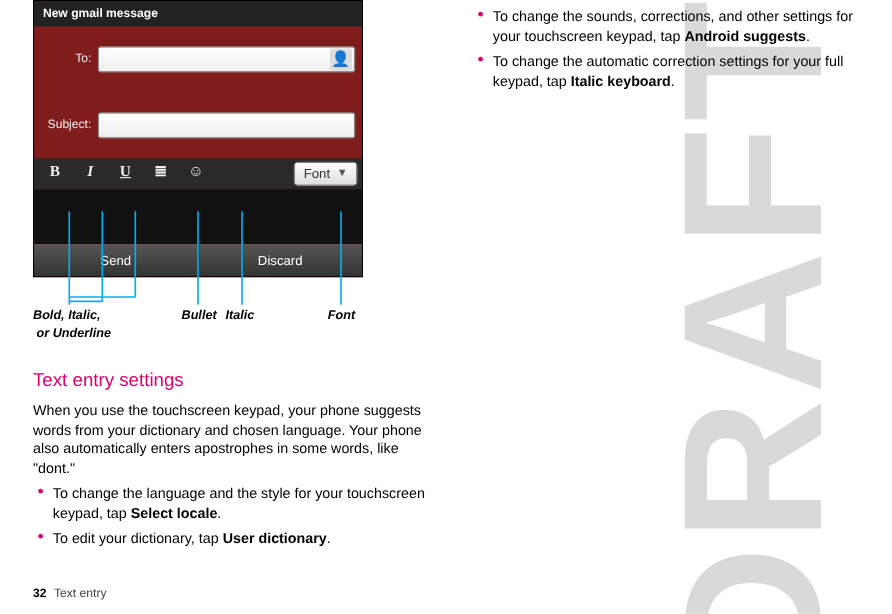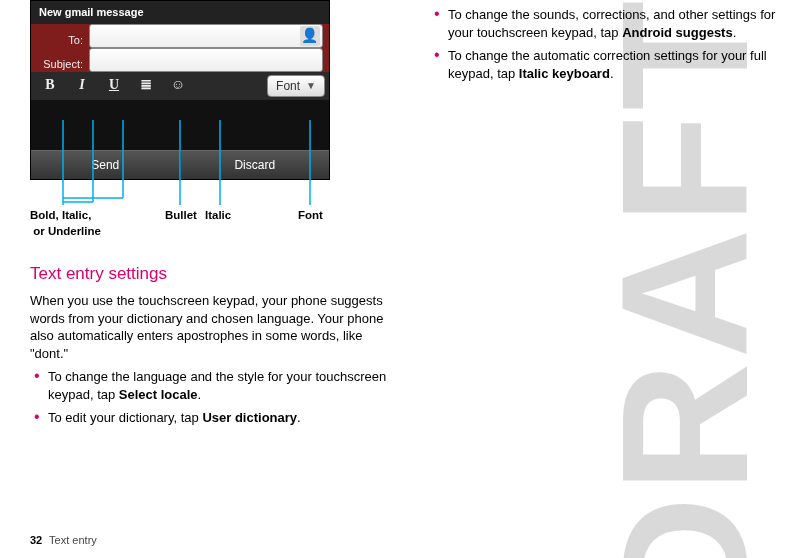--- a/index.html
+++ b/index.html
@@ -56,22 +56,22 @@
   }
   .phone-title {
     background: #222;
     padding: 4px 8px;
     font-weight: bold;
     font-size: 11px;
     color: #fff;
   }
   .phone-row {
     display: flex;
-    align-items: flex-end;
-    padding: 0 6px;
+    align-items: center;
+    padding: 18px 6px;
     gap: 6px;
   }
   .phone-label {
     width: 46px;
     text-align: right;
     color: #eee;
     font-size: 11px;
   }
   .phone-input {
     flex: 1;
@@ -131,20 +131,21 @@
     color:#fff;
     font-size:12px;
     border-top:1px solid #666;
   }
   .bottom-btns > div + div { border-left:1px solid #000;}
 
   
   .callouts {
     position: relative;
     height: 55px;
+    font-style: italic;
   }
   .callouts svg { position:absolute; left:0; top:-90px; }
   .callout-label {
     position:absolute;
     top: 28px;
     font-size: 11.5px;
     font-weight: bold;
     color:#000;
   }
 

